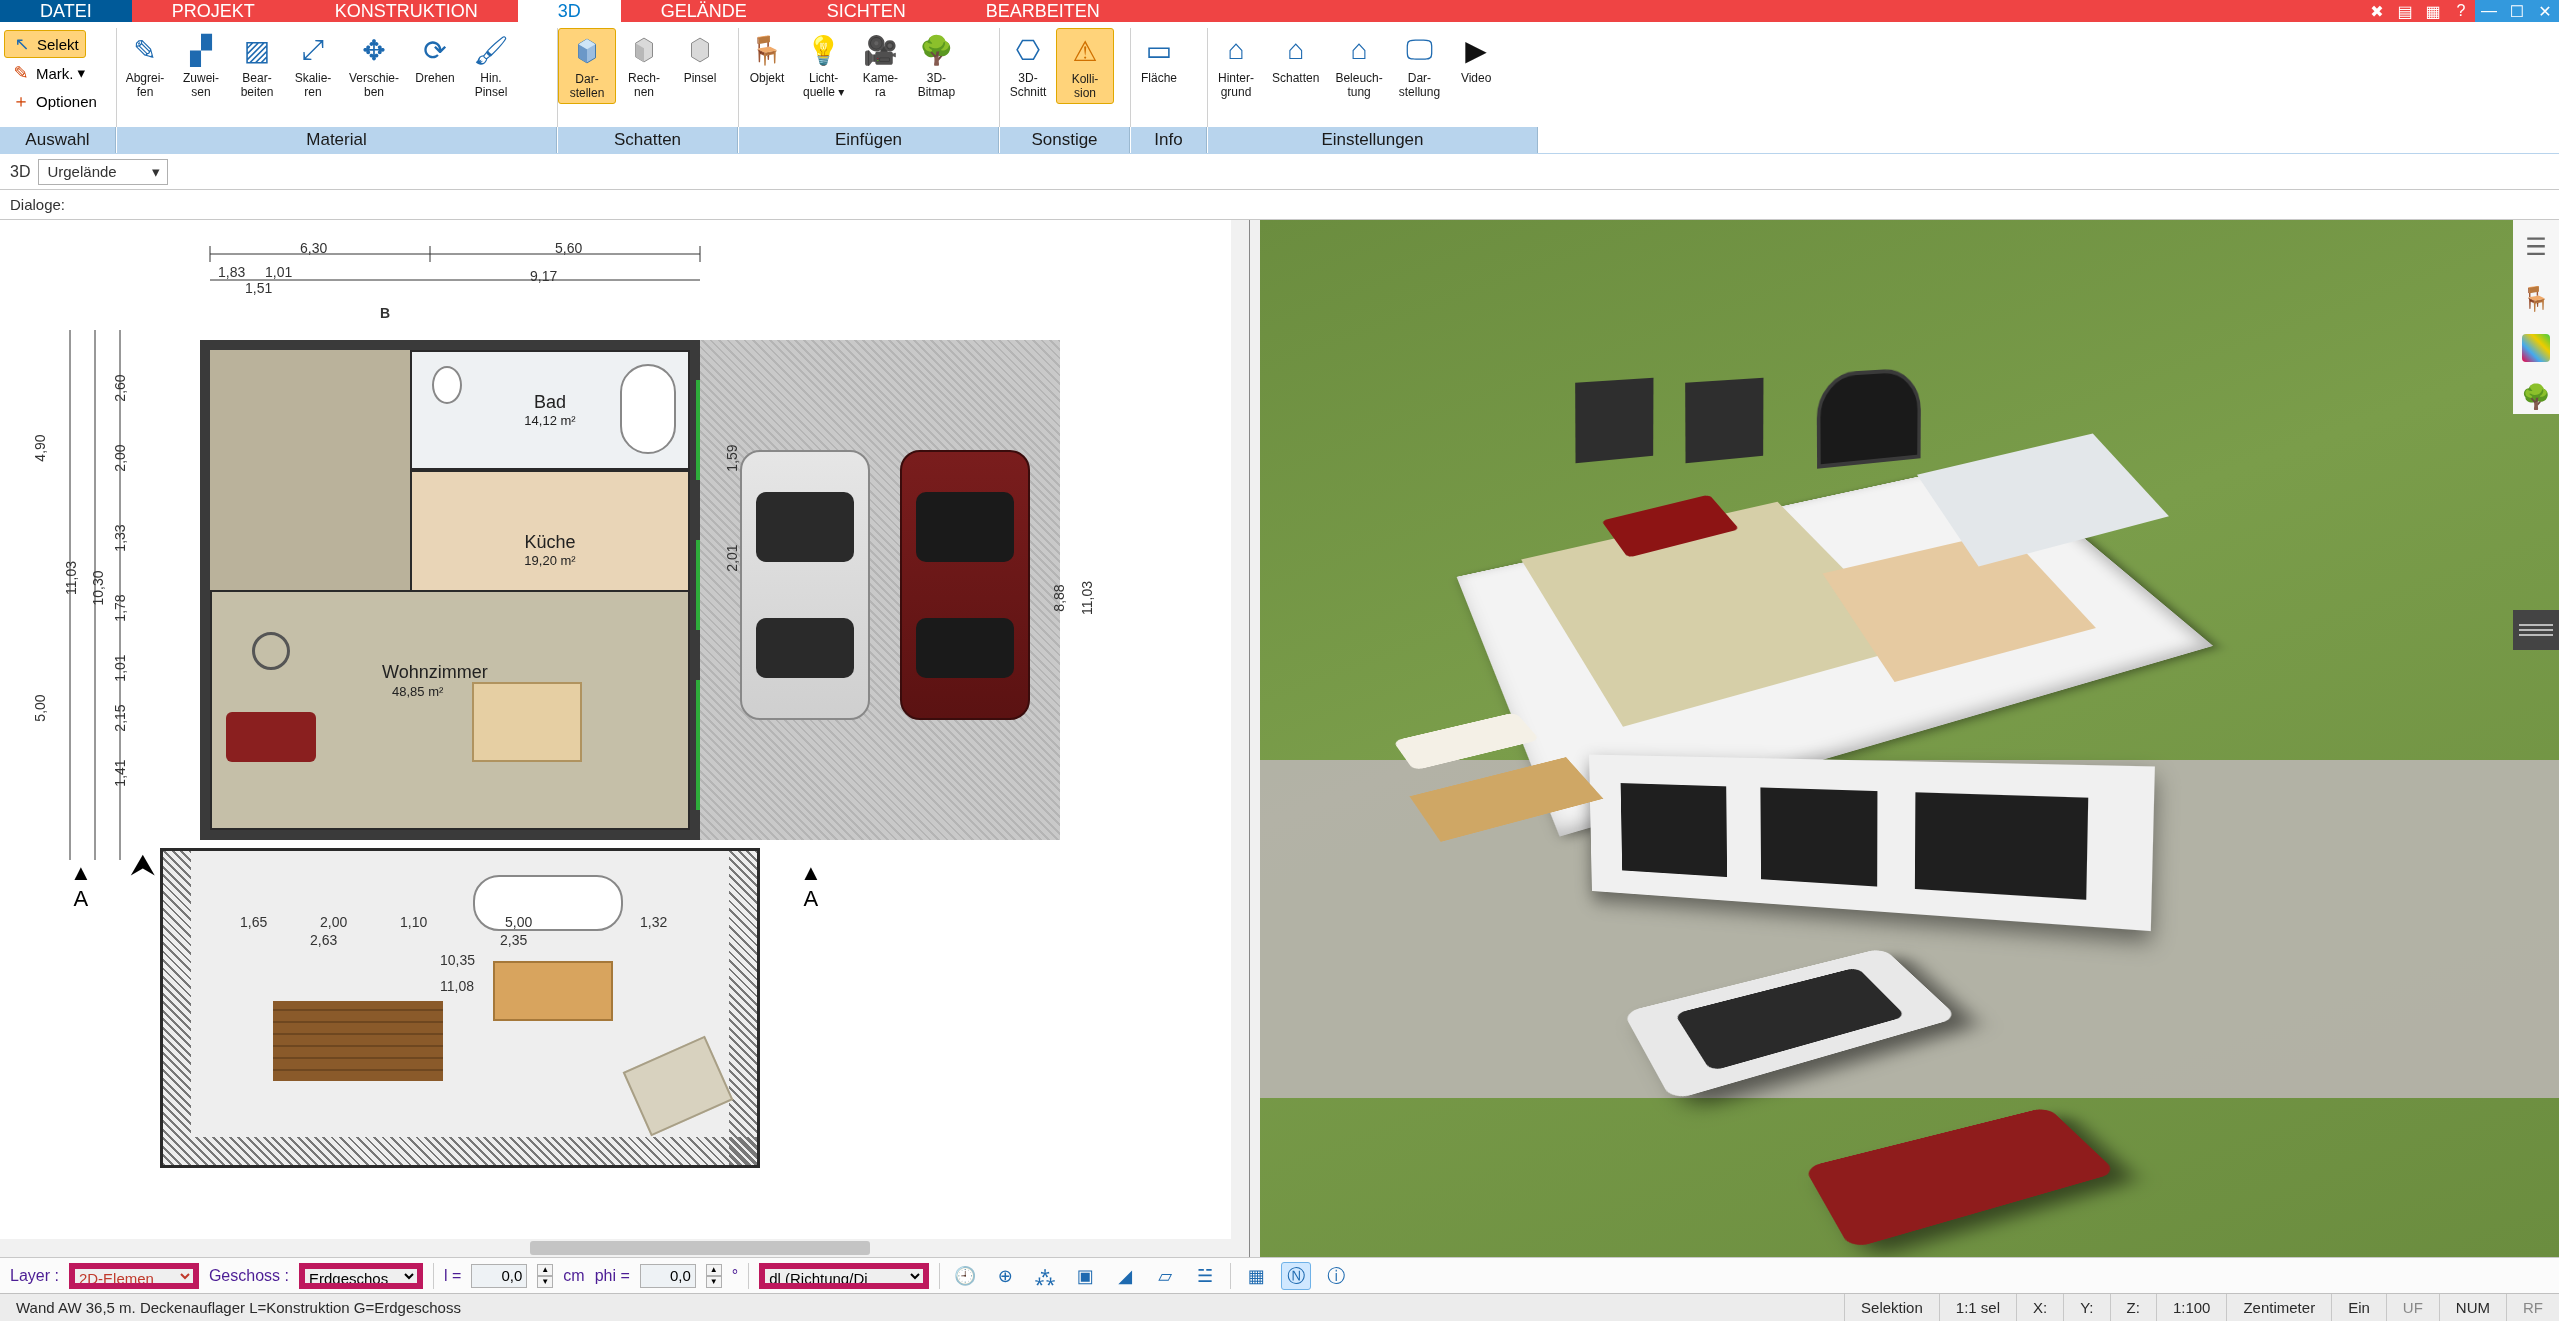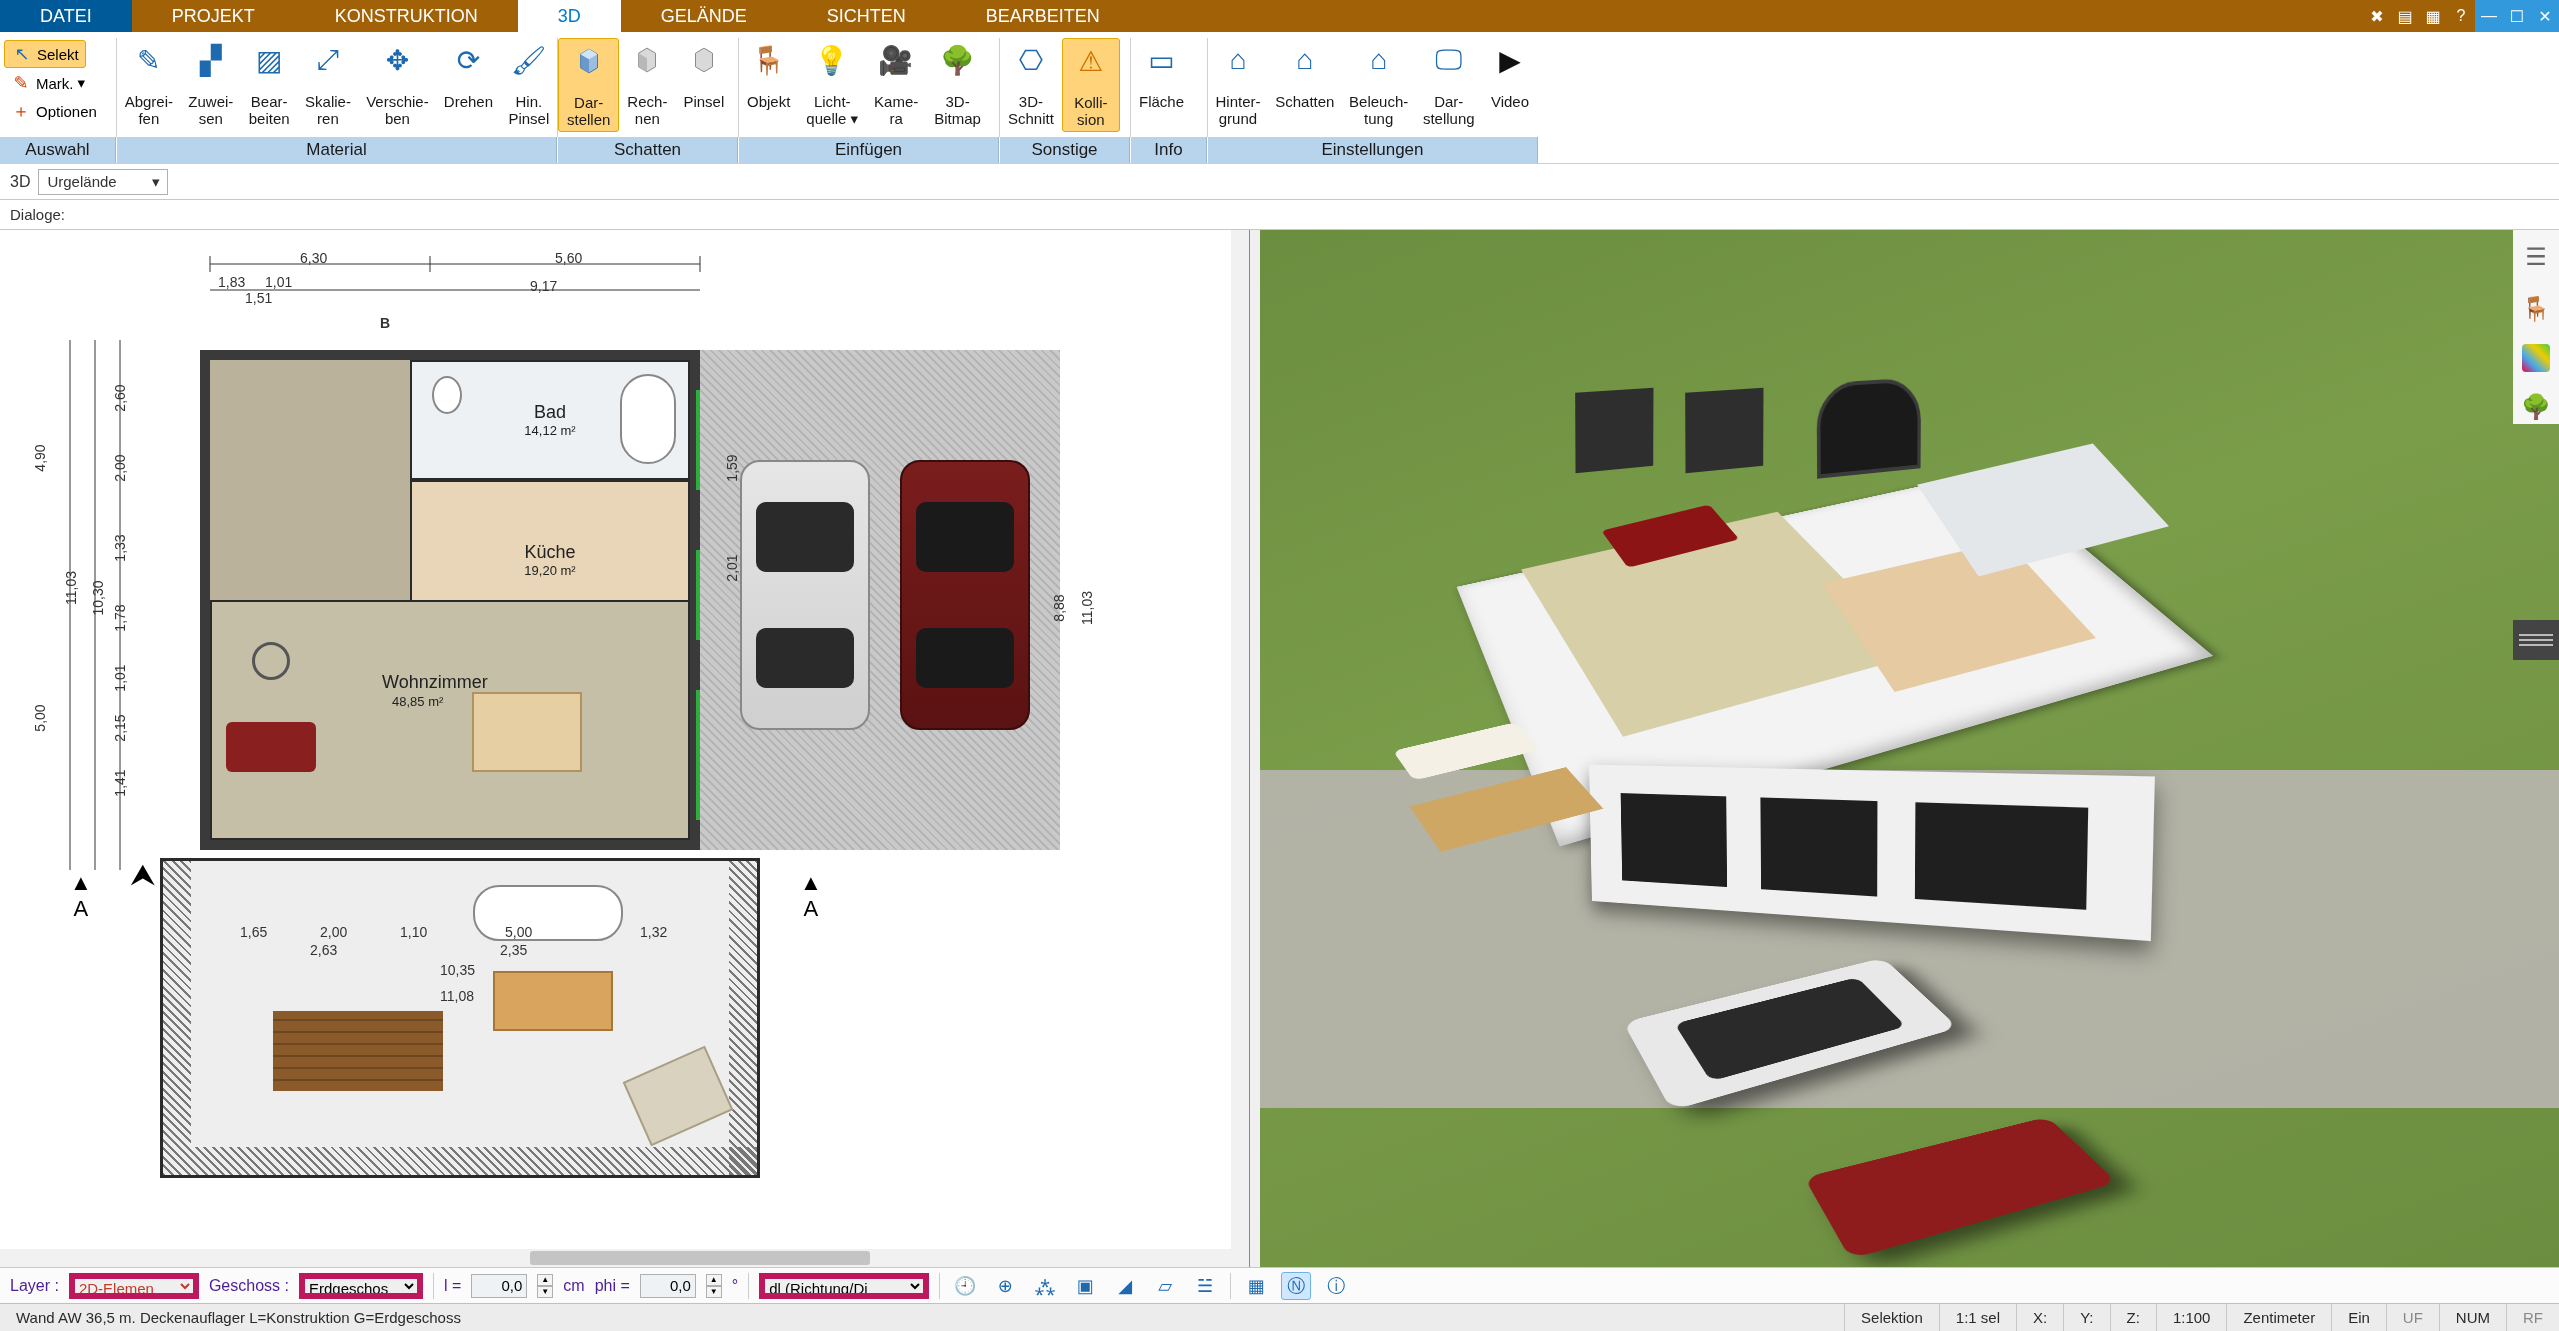--- a/index.html
+++ b/index.html
@@ -1,38 +1,38 @@
 <!DOCTYPE html>
 <html><head>
 <meta charset="utf-8">
 <style>
 * { margin: 0; padding: 0; box-sizing: border-box; font-family: "Segoe UI", Tahoma, sans-serif; }
 body { width: 2559px; height: 1331px; background: #fff; overflow: hidden; font-size: 11px; }
 
 
-.menubar { height: 32px; background: #a16207; display: flex; align-items: stretch; color: #fff; text-align: center; }
+.menubar { height: 22px; background: #ef4444; display: flex; align-items: stretch; color: #fff; text-align: center; }
 .menubar .tab { padding: 0 40px; display: flex; align-items: center; font-size: 18px; cursor: pointer; }
 .menubar .tab.active { background: #fff; color: #007acc; }
 .menubar .tab.dark { background: #005a99; }
 .menubar .spacer { flex: 1; }
 .menubar .winbtn { width: 28px; display:flex; align-items:center; justify-content:center; font-size:16px; cursor:pointer; }
 .menubar .winbtn.g { background:#3399dd; }
 
 
 .ribbon { height: 132px; display: flex; align-items: stretch; border-bottom: 1px solid #b8d4ed; }
 .ribbon-group { display:flex; flex-direction:column; }
 .ribbon-group .tools { flex:1; display:flex; align-items:flex-start; padding-top:6px; }
 .ribbon-group .lbl { height:26px; background:#b8d4ed; display:flex; align-items:center; justify-content:center; font-size:17px; color:#1a1a1a; border-right:1px solid #9ab8d0; }
 .ribbon-sep { width:1px; background:#d0d0d0; margin:6px 0 26px 0; }
 .rtoolcol { display:flex; flex-direction:column; align-items:flex-start; padding:2px 4px; gap:2px; }
 .rtoolcol .rowbtn { display:flex; align-items:center; gap:4px; padding:2px 6px; cursor:pointer; font-size:15px; }
 .rbtn { display:flex; flex-direction:column; align-items:center; padding:2px 8px; cursor:pointer; text-align:center; min-width:56px; }
 .rbtn.active { background:#ffd37a; border:1px solid #e0a800; border-radius:3px; }
 .rbtn .ic { width:40px; height:40px; display:flex; align-items:center; justify-content:center; font-size:28px; color:#1e6ab0; }
-.rbtn .cap { font-size:15px; color:#1a1a1a; line-height:1.15; margin-top:13px; white-space:pre-line; }
+.rbtn .cap { font-size:12px; color:#1a1a1a; line-height:1.15; margin-top:2px; white-space:pre-line; }
 .miniic { width:22px; height:22px; display:flex; align-items:center; justify-content:center; font-size:18px; color:#1e6ab0; }
 
 
 .subbar { height:36px; border-bottom:1px solid #c8c8c8; display:flex; align-items:center; padding:0 10px; gap:8px; font-size:16px; color:#333; }
 .subbar select, .subbar .sel { height:26px; border:1px solid #b0b0b0; background:#fff; font-size:15px; padding:0 8px; min-width:130px; }
 .dlgbar { height:30px; border-bottom:1px solid #c8c8c8; display:flex; align-items:center; padding:0 10px; font-size:15px; color:#333; }
 
 
 .workspace { position:relative; height:calc(1331px - 32px - 132px - 36px - 30px - 36px - 28px); display:flex; }
 .view2d { flex:0 0 1250px; position:relative; background:#fff; overflow:hidden; border-right:1px solid #888; }

